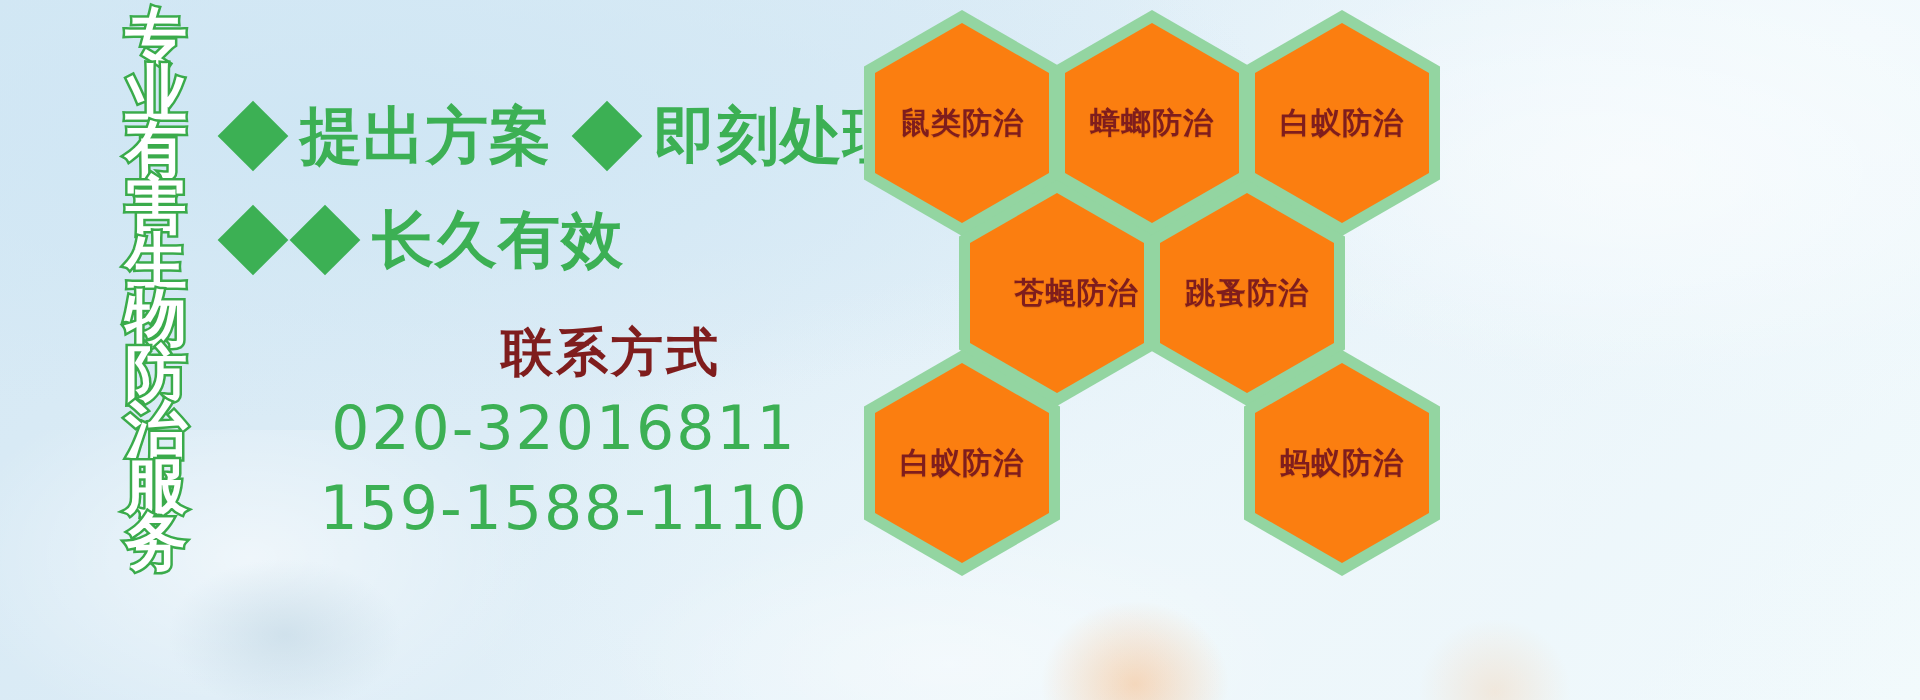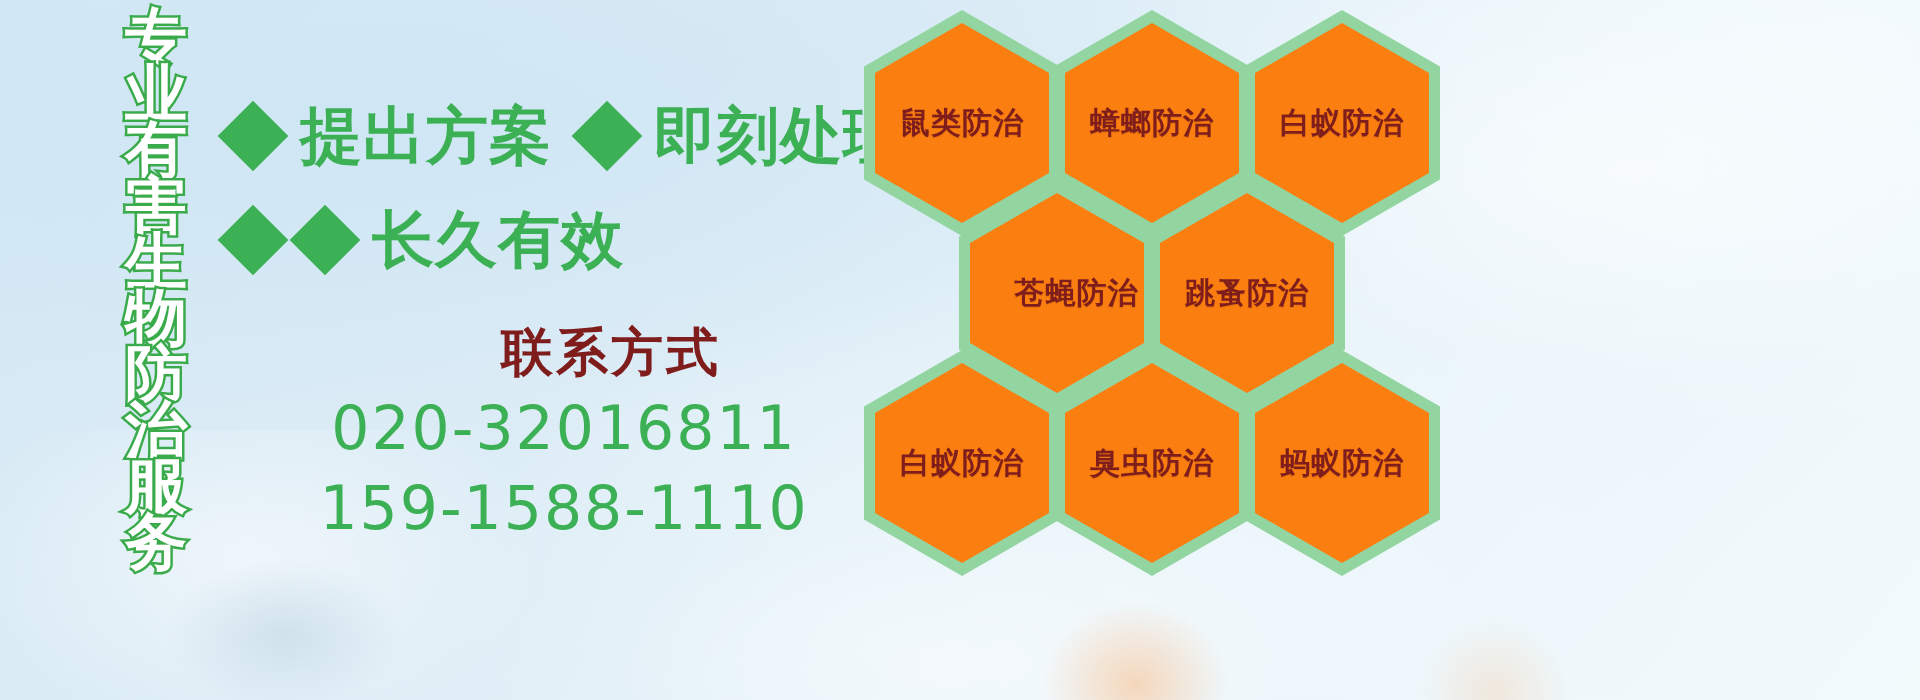--- a/index.html
+++ b/index.html
@@ -235,25 +235,20 @@
       <span class="hex-outer"></span>
       <span class="hex-inner"></span>
       <span class="hex-label">跳蚤防治</span>
     </div>
 
     <div class="hex" style="left:4px;  top:346px;">
       <span class="hex-outer"></span>
       <span class="hex-inner"></span>
       <span class="hex-label">白蚁防治</span>
     </div>
-    <div class="hex" style="left:194px; top:346px;">
-      <span class="hex-outer"></span>
-      <span class="hex-inner"></span>
-      <span class="hex-label">臭虫防治</span>
-    </div>
     <div class="hex" style="left:384px; top:346px;">
       <span class="hex-outer"></span>
       <span class="hex-inner"></span>
       <span class="hex-label">蚂蚁防治</span>
     </div>
 
   </div>
 
 </div>
 

